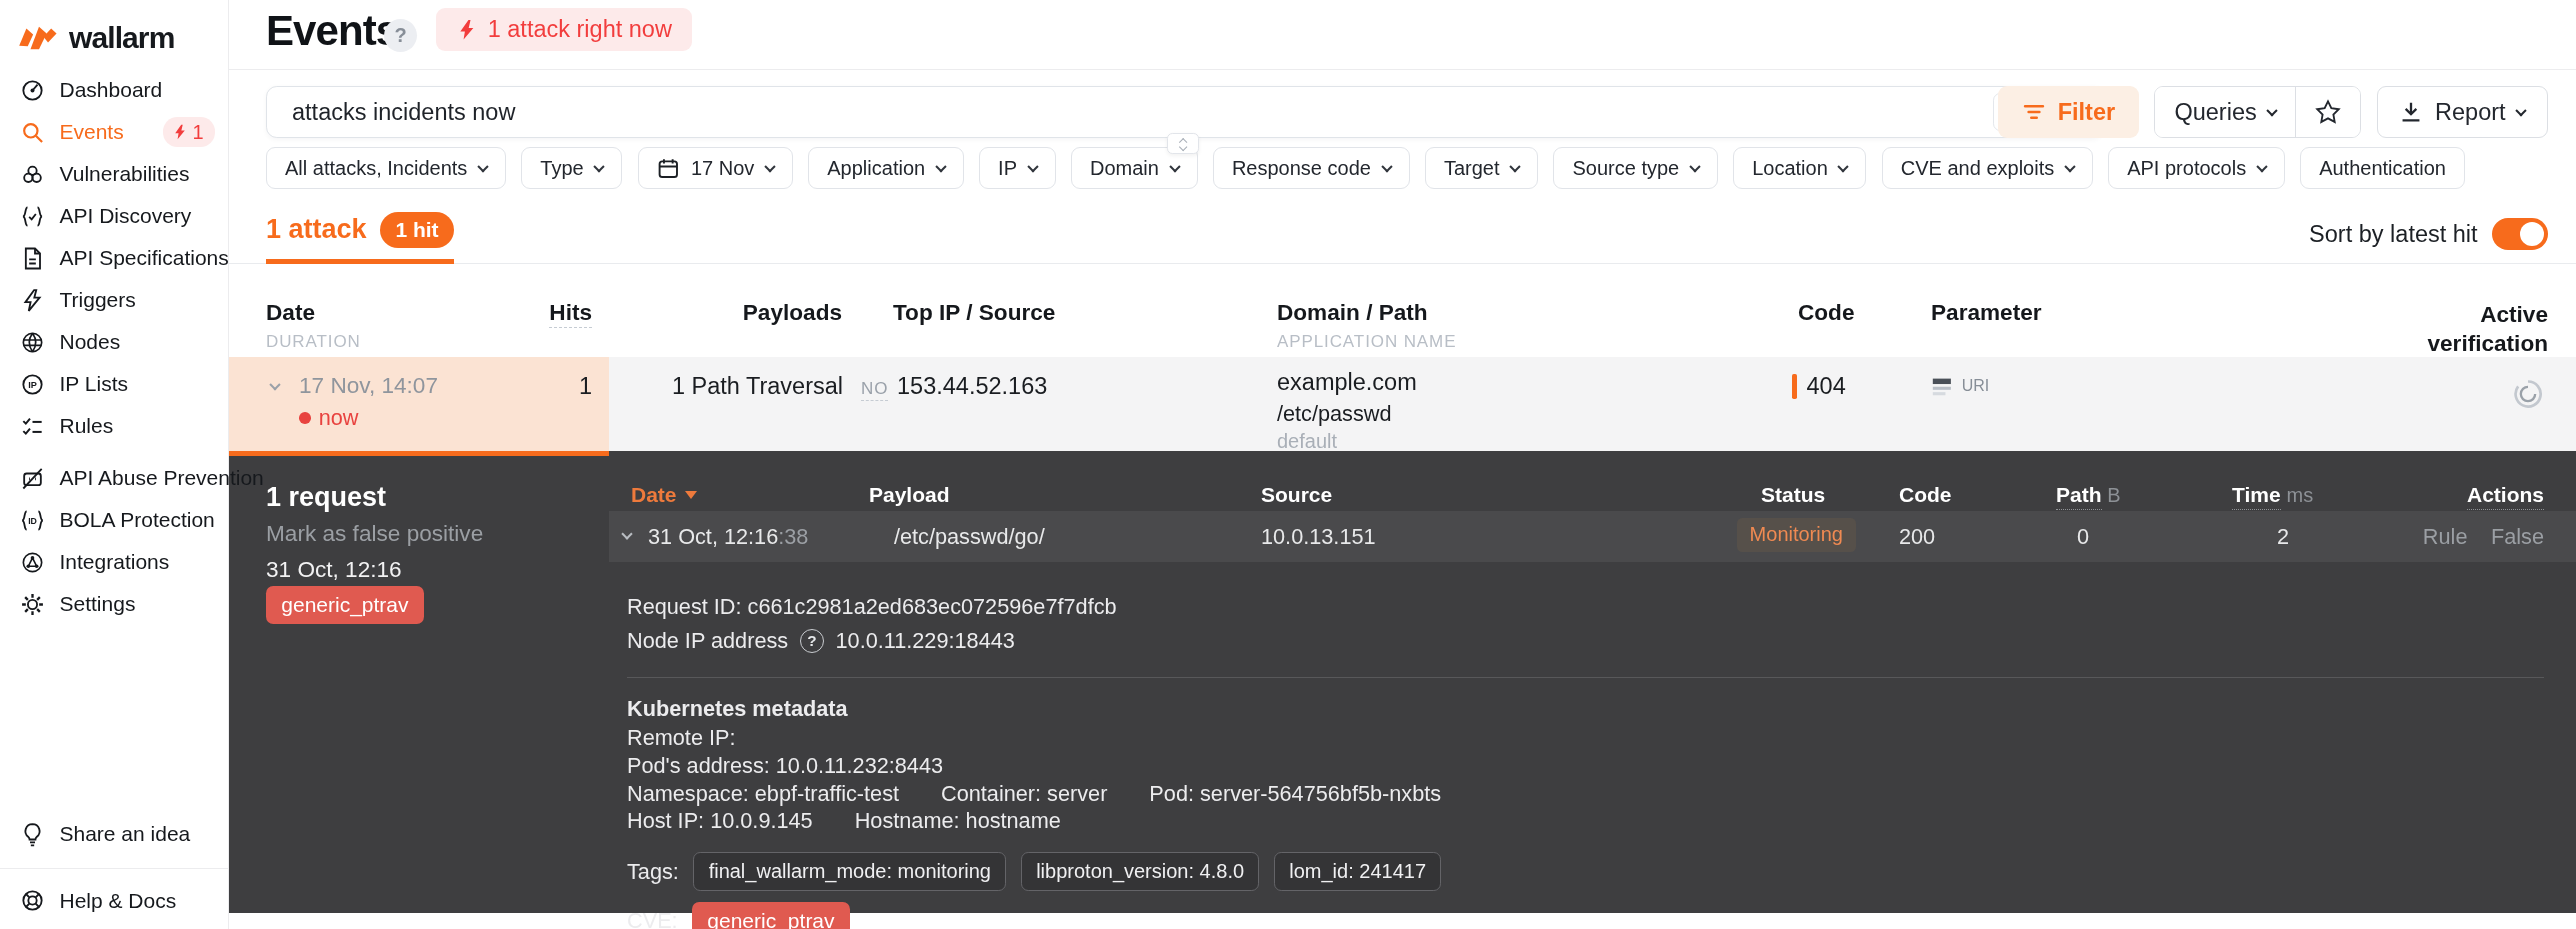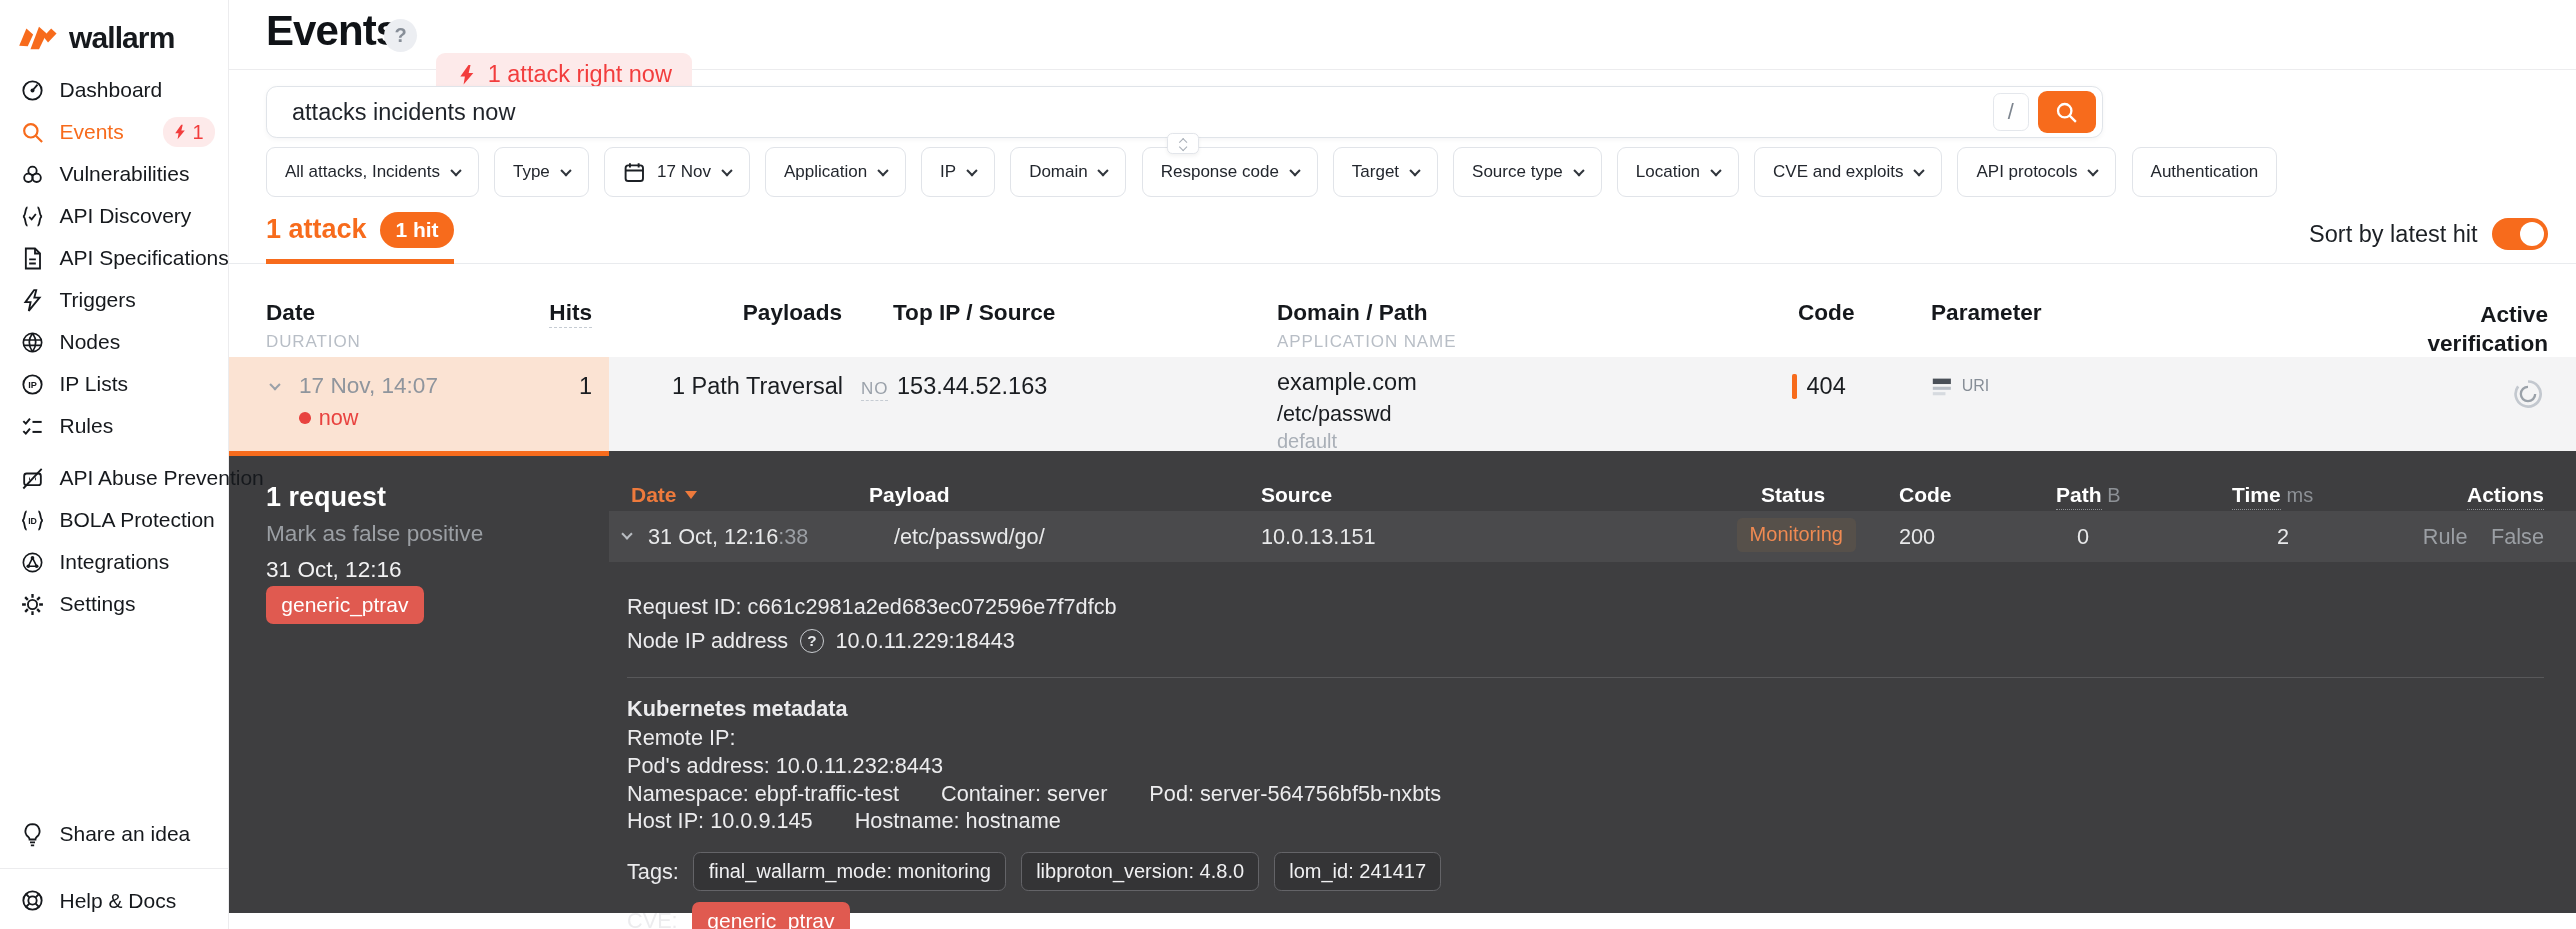--- a/index.html
+++ b/index.html
@@ -27,21 +27,21 @@
 
   
   .main { position:absolute; left:229px; top:0; width:2347px; height:929px; }
 
   .topbar { position:absolute; left:0; top:0; right:0; height:70px; border-bottom:0.9px solid #ececee; background:#fff; }
   .page-title { position:absolute; left:37px; top:7.2px; font-size:42px; font-weight:800; color:#101317; letter-spacing:-0.9px; }
   .help-circle { position:absolute; left:155px; top:19px; width:33px; height:33px; border-radius:50%;
                  background:#eceef2; color:#878e98; font-size:20px; font-weight:bold;
                  display:flex; align-items:center; justify-content:center; }
   .alert-badge { position:absolute; left:207px; top:8px; height:43px; padding:0 20px; background:#fdeaea;
-                 border-radius:9px; color:#f23d3d; font-size:23.5px; display:flex; align-items:center; gap:10px;margin-top:45px; }
+                 border-radius:9px; color:#f23d3d; font-size:23.5px; display:flex; align-items:center; gap:10px; }
   .alert-badge svg { width:21.7px; height:21.7px; }
 
   
   .searchbox { position:absolute; left:37px; top:86px; width:1837px; height:52px;
                border:1.8px solid #e0e4e9; border-radius:10.8px; background:#fff;
                display:flex; align-items:center; padding-right:6.3px; box-shadow:0 1.8px 5.4px rgba(20,30,40,.04); }
   .searchbox input { flex:1; border:none; outline:none; font-size:23.5px; color:#1f2329; padding-left:25px;
                      font-family:"Liberation Sans",sans-serif; background:transparent; }
   .kbd { width:36px; height:38px; border:1.8px solid #e4e7ec; border-radius:7.2px; color:#7d858f; font-size:21.7px;
          display:flex; align-items:center; justify-content:center; margin-right:9px; flex:none; }
@@ -63,22 +63,22 @@
                       font-size:23.5px; color:#23272e; cursor:pointer; font-family:"Liberation Sans",sans-serif; }
   .btn-group .sep { border-left:1.8px solid #dcdfe4; }
   .report-btn { display:flex; align-items:center; gap:11.7px; background:#fff; border:1.8px solid #dcdfe4;
                 border-radius:9px; padding:0 21.7px; font-size:23.5px; color:#23272e; cursor:pointer;
                 font-family:"Liberation Sans",sans-serif; }
   .chev { display:inline-block; width:8px; height:8px; border-right:2.2px solid currentColor;
           border-bottom:2.2px solid currentColor; transform:rotate(45deg) translate(-0.9px,-0.9px); }
 
   
   .chips { position:absolute; left:37px; top:147px; display:flex; gap:15.3px; }
-  .chip { height:50px; border:1.8px solid #e1e4e9; border-radius:9px; background:#fff; padding:0 18px;
-          display:flex; align-items:center; gap:11.7px; font-size:17px; color:#23272e; cursor:pointer; white-space:nowrap; }
+  .chip { height:42px; border:1.8px solid #e1e4e9; border-radius:9px; background:#fff; padding:0 18px;
+          display:flex; align-items:center; gap:11.7px; font-size:20px; color:#23272e; cursor:pointer; white-space:nowrap; }
   .chip .chev { color:#30353c; }
   .chip svg { width:22.6px; height:22.6px; }
 
   
   .tabsrow { position:absolute; left:37px; right:28px; top:213px; height:51px; }
   .tabs-divider { position:absolute; left:-37px; right:-28px; bottom:0; height:0.9px; background:#e9ebee; }
   .attack-tab { position:absolute; left:0; bottom:0; display:flex; align-items:center; gap:13.5px;
                 padding-bottom:10.8px; border-bottom:5.4px solid #f76b1c; cursor:pointer; }
   .attack-count { font-size:27px; font-weight:bold; color:#f76b1c; }
   .hit-pill { background:#f76b1c; color:#fff; font-size:21px; font-weight:bold; border-radius:901px; padding:6.3px 15.3px; }
@@ -361,20 +361,46 @@
             <circle cx="12" cy="12" r="7.5"></circle>
             <path d="M17.5 17.5 L24.5 24.5"></path>
           </svg>
       </button>
     </div>
     <div class="collapse-handle">
       <i class="tiny-chev up"></i>
       <i class="tiny-chev down"></i>
     </div>
 
+    <div class="toolbar">
+      <button class="filter-btn">
+        <svg width="24" height="24" viewBox="0 0 27 27" fill="none" stroke="#f76b1c" stroke-width="3" stroke-linecap="round">
+            <path d="M3.5 7 h20 M7.5 13.5 h12 M10.5 20 h6"></path>
+          </svg>
+        <span>Filter</span>
+      </button>
+      <div class="btn-group">
+        <button>
+          <span>Queries</span>
+          <i class="chev"></i>
+        </button>
+        <button class="sep">
+          <svg width="26" height="26" viewBox="0 0 28 28" fill="none" stroke="#23272e" stroke-width="2">
+              <path d="M14 2.5 l3.6 7.3 8 1.2 -5.8 5.7 1.4 8 -7.2-3.8 -7.2 3.8 1.4-8 -5.8-5.7 8-1.2 z"></path>
+            </svg>
+        </button>
+      </div>
+      <button class="report-btn">
+        <svg width="24" height="24" viewBox="0 0 27 27" fill="none" stroke="#23272e" stroke-width="2.6">
+            <path d="M13.5 3 v12 M7.5 10 l6 6 6-6 M4 23 h19"></path>
+          </svg>
+        <span>Report</span>
+        <i class="chev"></i>
+      </button>
+    </div>
 
     <div class="chips">
       <div class="chip">
           <span>All attacks, Incidents</span>
           <i class="chev"></i>
         </div>
       <div class="chip">
           <span>Type</span>
           <i class="chev"></i>
         </div>

